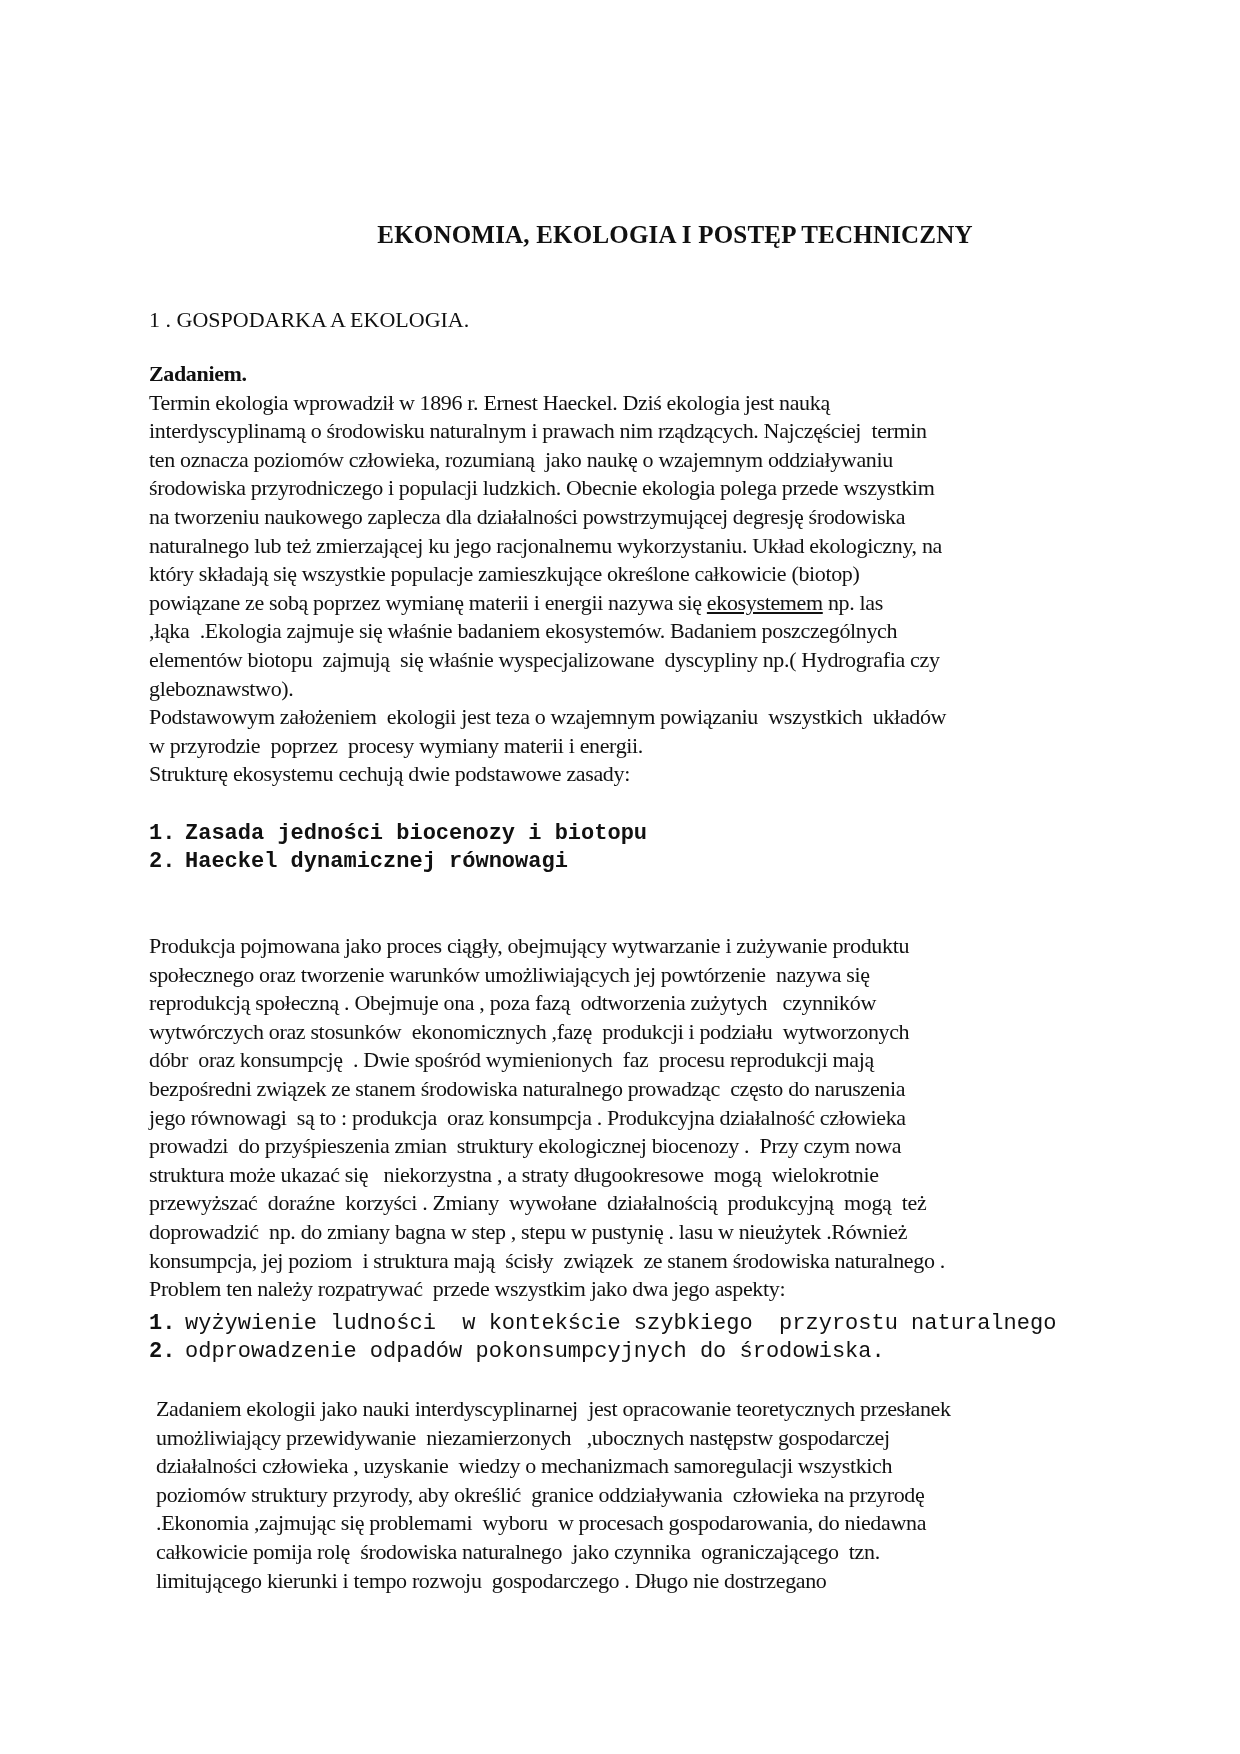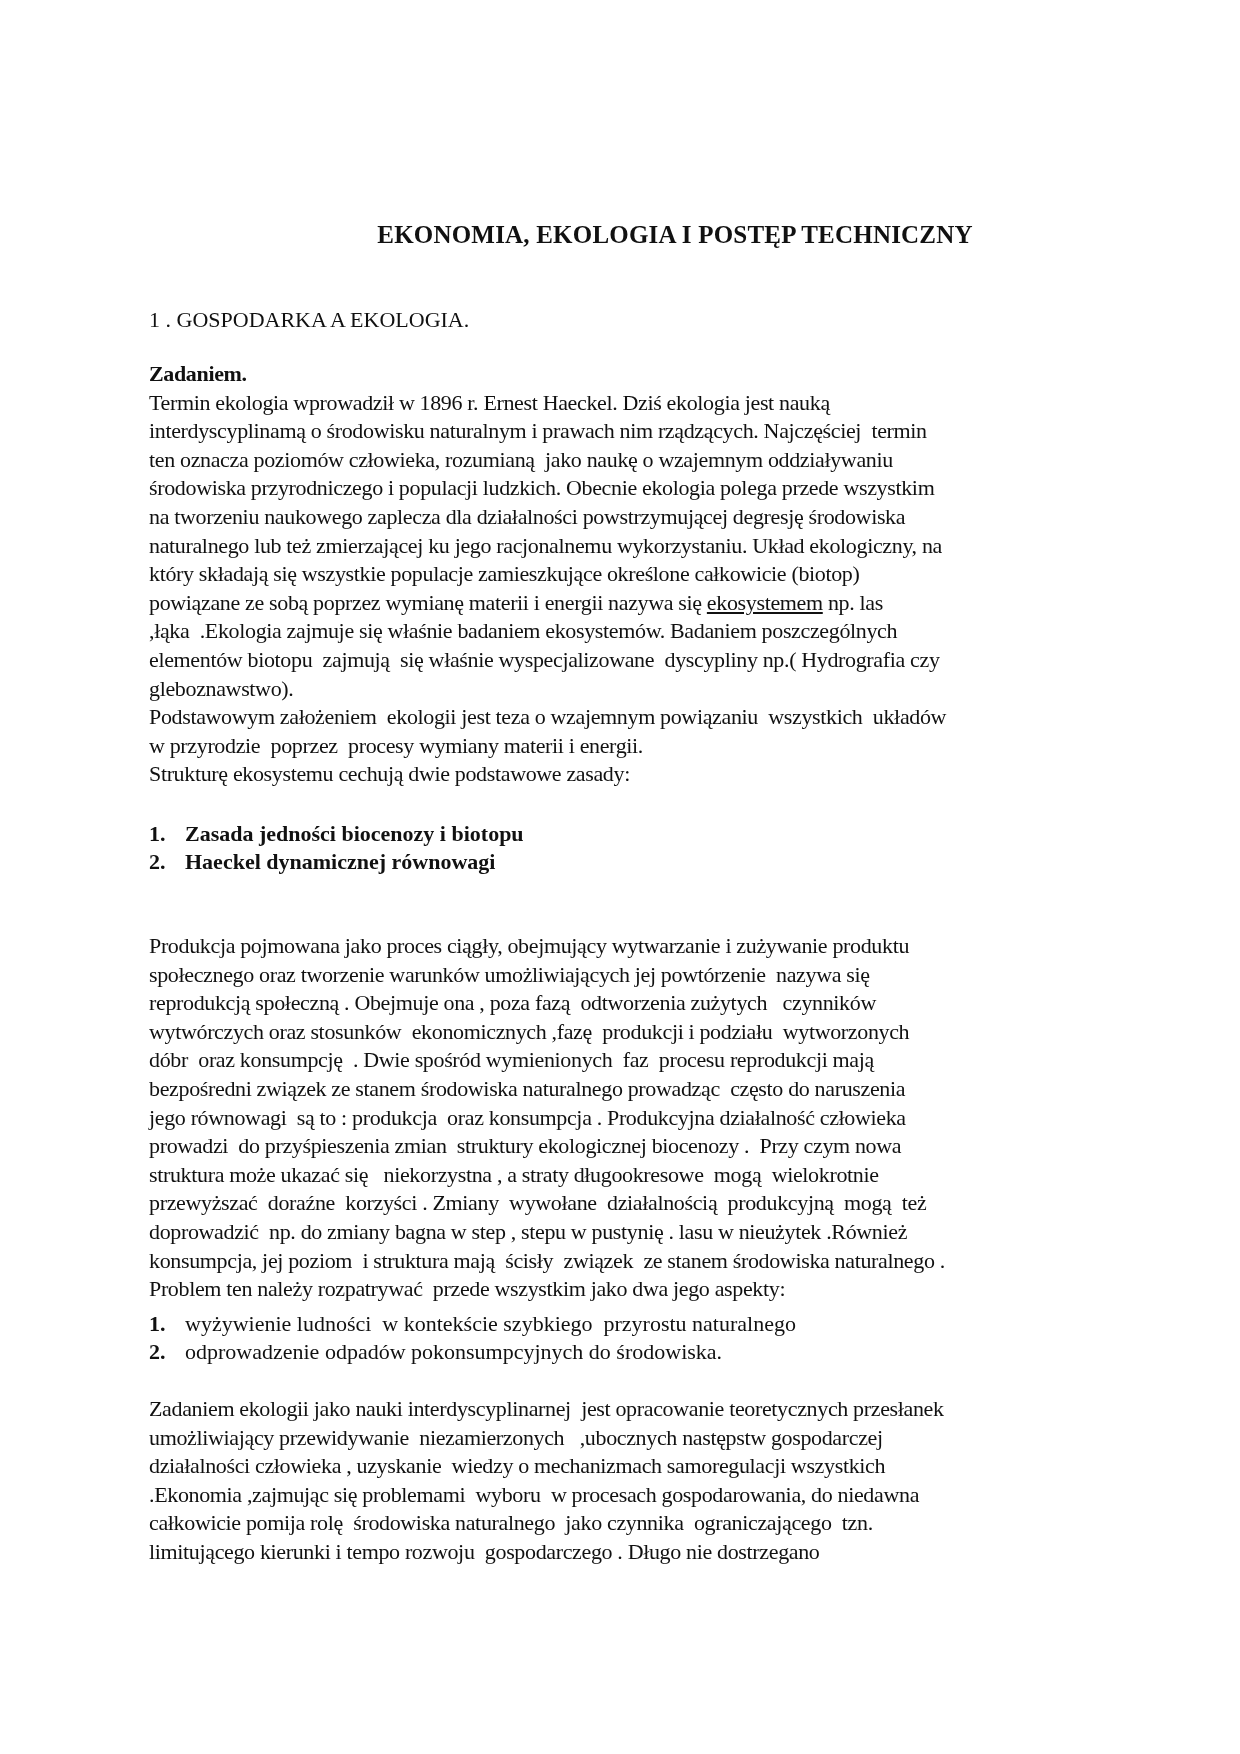--- a/index.html
+++ b/index.html
@@ -17,21 +17,21 @@
     .section-head {
       position: absolute; left: 149px; top: 307px; font-size: 22px;
     }
     .block { position: absolute; left: 149px; width: 940px; }
     .line {
       display: block; height: 28.6px; line-height: 28.6px; font-size: 22px;
       white-space: pre; letter-spacing: -0.35px;
     }
     .bold { font-weight: bold; }
     .u { text-decoration: underline; }
-    .list-item { display: block; height: 28px; line-height: 28px; font-size: 22px; white-space: pre; }
+    .list-item { display: block; height: 28px; line-height: 28px; font-size: 22px; white-space: pre; font-family: Liberation Mono, monospace; }
     .num { display: inline-block; width: 36px; font-weight: bold; }
     .bold-item { font-weight: bold; }
   </style>
 </head>
 <body>
 
 <div class="page">
 
   <div class="title">EKONOMIA, EKOLOGIA I POSTĘP TECHNICZNY</div>
 
@@ -74,22 +74,23 @@
     <span class="line">doprowadzić  np. do zmiany bagna w step , stepu w pustynię . lasu w nieużytek .Również</span>
     <span class="line">konsumpcja, jej poziom  i struktura mają  ścisły  związek  ze stanem środowiska naturalnego .</span>
     <span class="line">Problem ten należy rozpatrywać  przede wszystkim jako dwa jego aspekty:</span>
   </div>
 
   <div class="block" style="top:1310px;">
     <span class="list-item"><span class="num">1.</span><span>wyżywienie ludności  w kontekście szybkiego  przyrostu naturalnego</span></span>
     <span class="list-item"><span class="num">2.</span><span>odprowadzenie odpadów pokonsumpcyjnych do środowiska.</span></span>
   </div>
 
-  <div class="block" style="top:1395px;">
+  <div class="block" style="top:1395px;margin-left:7px;">
     <span class="line">Zadaniem ekologii jako nauki interdyscyplinarnej  jest opracowanie teoretycznych przesłanek</span>
     <span class="line">umożliwiający przewidywanie  niezamierzonych   ,ubocznych następstw gospodarczej</span>
     <span class="line">działalności człowieka , uzyskanie  wiedzy o mechanizmach samoregulacji wszystkich</span>
+    <span class="line">poziomów struktury przyrody, aby określić  granice oddziaływania  człowieka na przyrodę</span>
     <span class="line">.Ekonomia ,zajmując się problemami  wyboru  w procesach gospodarowania, do niedawna</span>
     <span class="line">całkowicie pomija rolę  środowiska naturalnego  jako czynnika  ograniczającego  tzn.</span>
     <span class="line">limitującego kierunki i tempo rozwoju  gospodarczego . Długo nie dostrzegano</span>
   </div>
 
 </div>
 
 </body></html>

